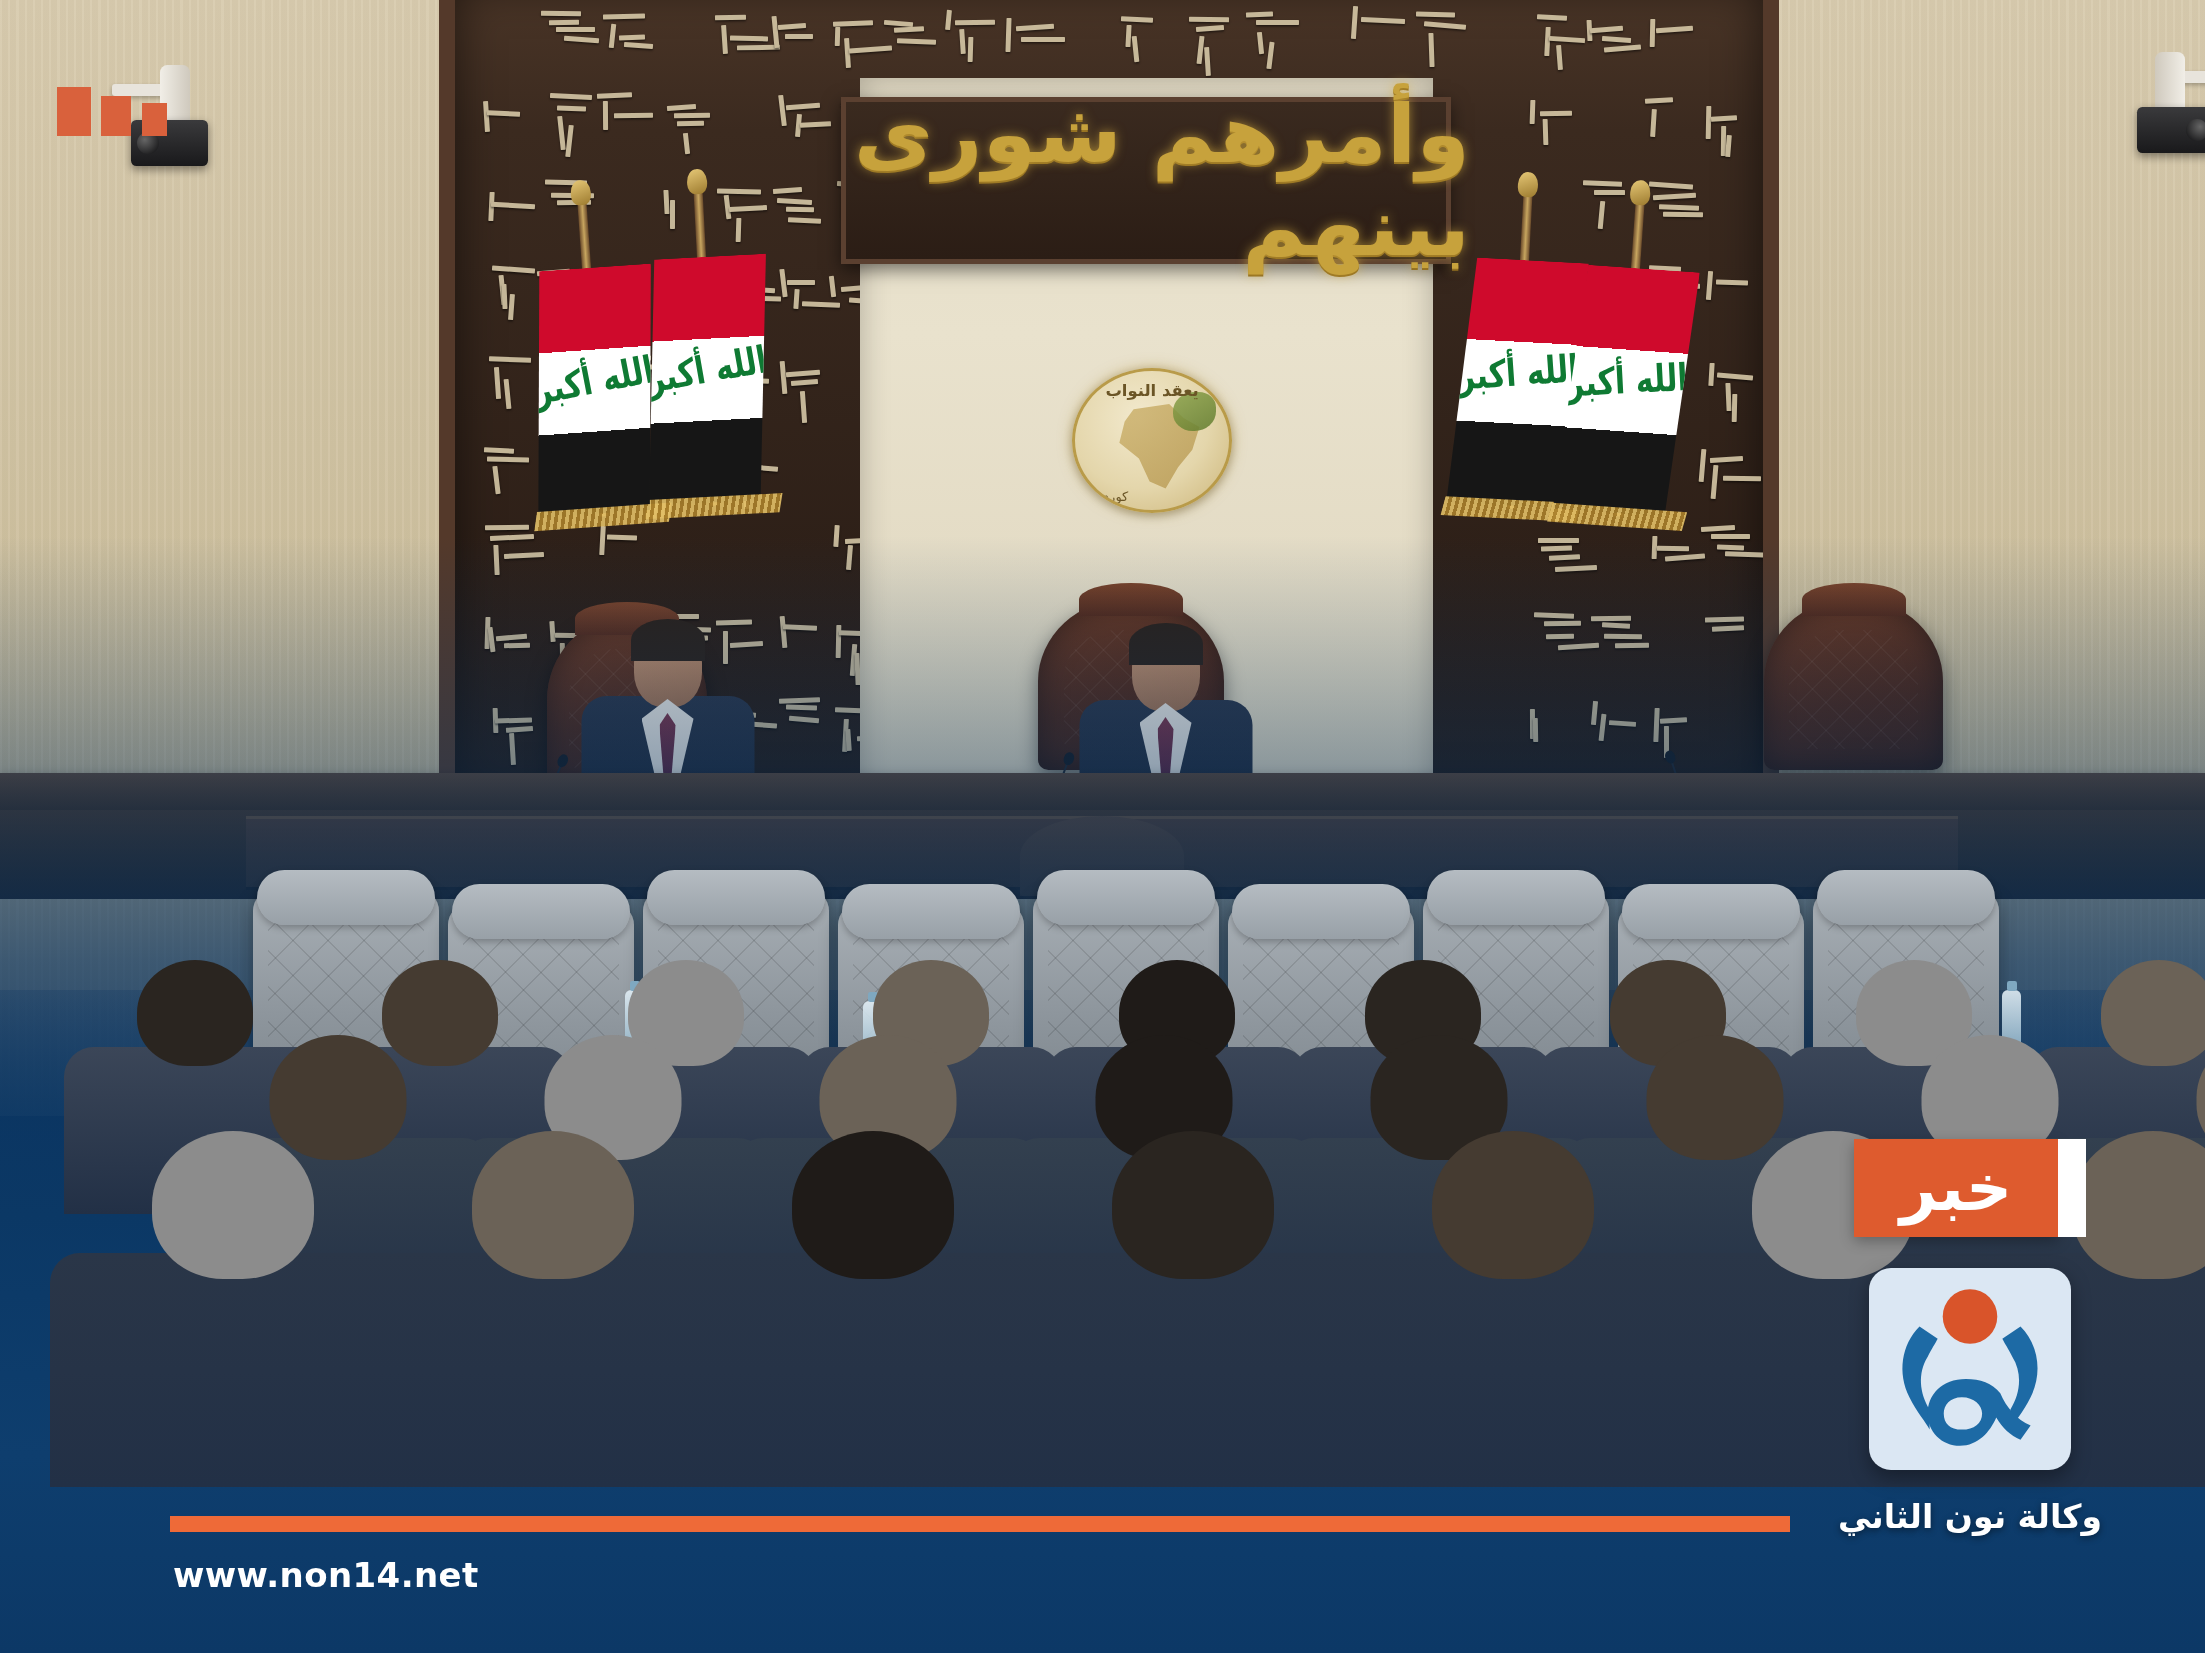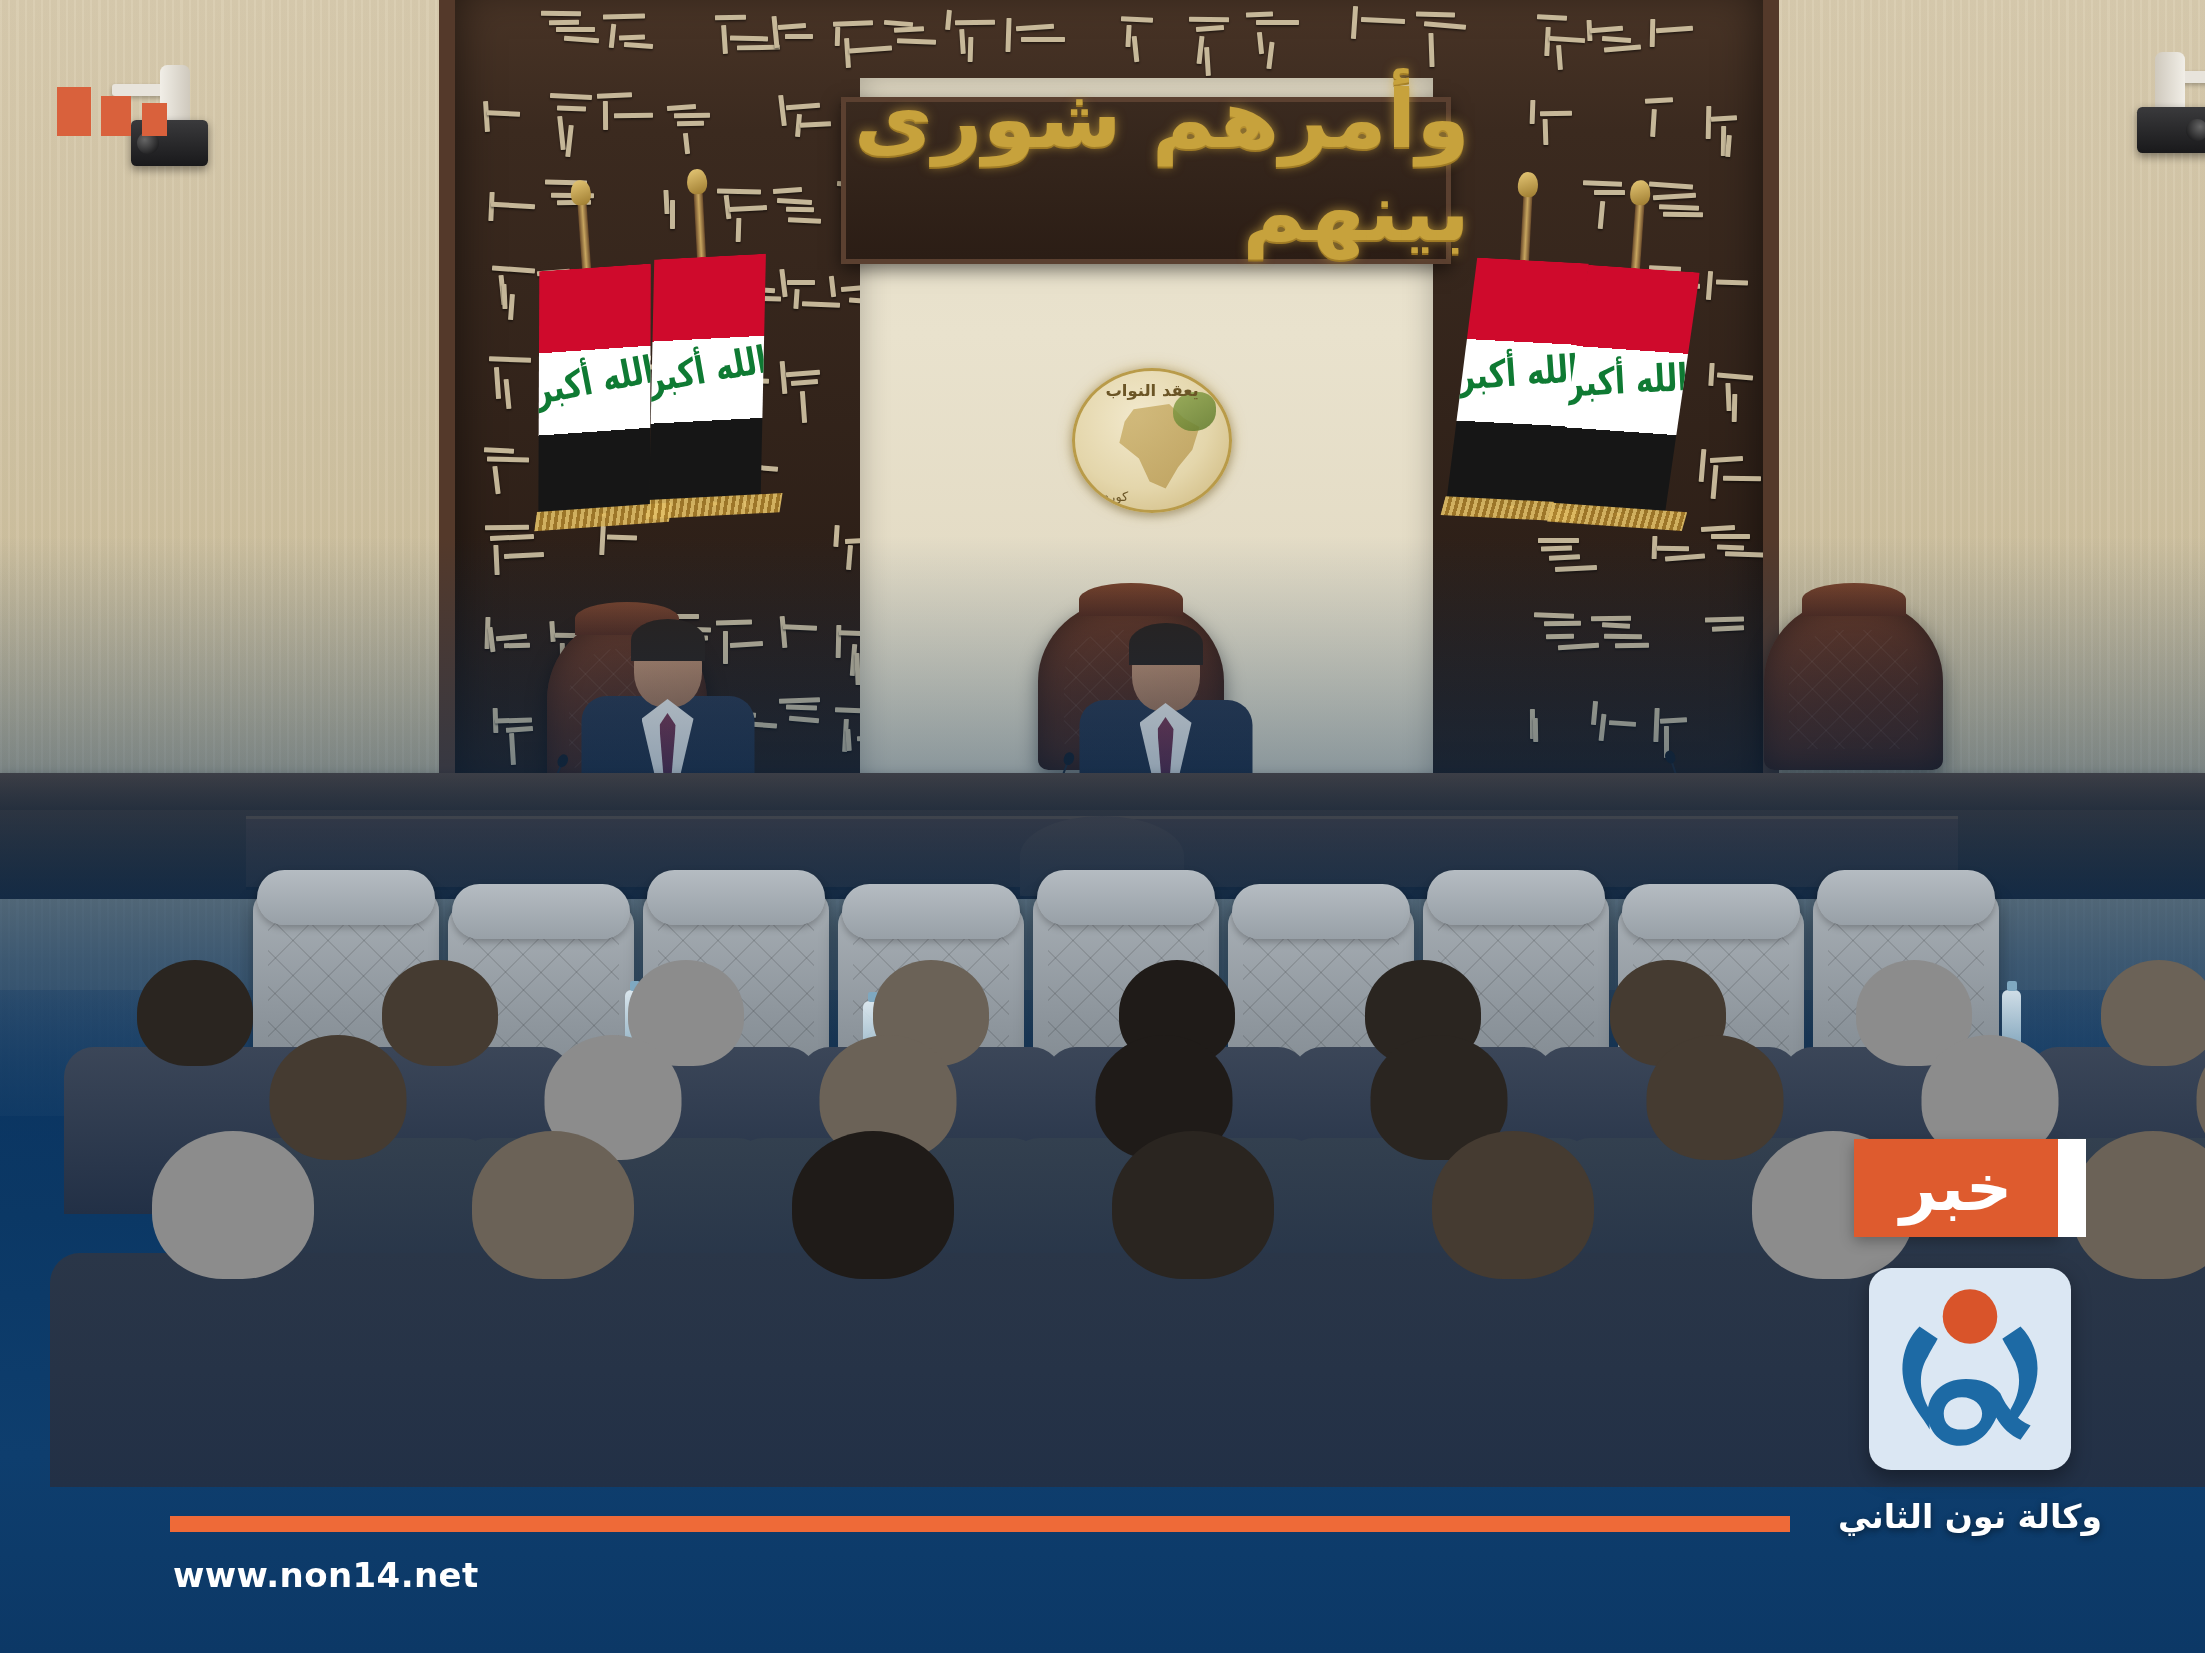--- a/index.html
+++ b/index.html
@@ -33,21 +33,21 @@
   .cu{ position:absolute; background:#ded0ae; border-radius:0.7px;
        box-shadow:0 1.5px 2.2px rgba(0,0,0,.6); }
 
   
   .recess{ position:absolute; left:860px; top:78px; width:573px; height:729px;
      background:linear-gradient(180deg,#e4dcc6 0%,#e9e2cd 35%,#ded5bd 100%);
      box-shadow:0 0 30px rgba(0,0,0,.25) inset; }
   .callig-frame{ position:absolute; left:841px; top:97px; width:610px; height:167px;
      background:linear-gradient(180deg,#3a2a1f,#2b1d15);
      border:5.2px solid #5b4030; box-shadow:0 6px 16.4px rgba(0,0,0,.5); display:flex;
-     align-items:flex-end; justify-content:center; }
+     align-items:center; justify-content:center; }
   .callig-text{ font-size:80px; color:#c7a23c; letter-spacing:1.5px;
      text-shadow:0 0 10.4px rgba(214,174,64,.65), 0 2.2px 0 #8d6a1d;
      font-family:"DejaVu Sans","Liberation Sans",sans-serif; direction:rtl; font-weight:bold;
      transform:scaleX(1.08); }
 
   
   .emblem{ position:absolute; left:1072px; top:368px; width:160px; height:145px; border-radius:50%;
      background:radial-gradient(circle at 42% 34%, #f2e9cd 0%, #e4d6ab 55%, #cbb477 100%);
      border:3px solid #b99b49; box-shadow:0 0 13.4px rgba(180,150,70,.55), 0 3px 9px rgba(0,0,0,.25);
      overflow:hidden; }

